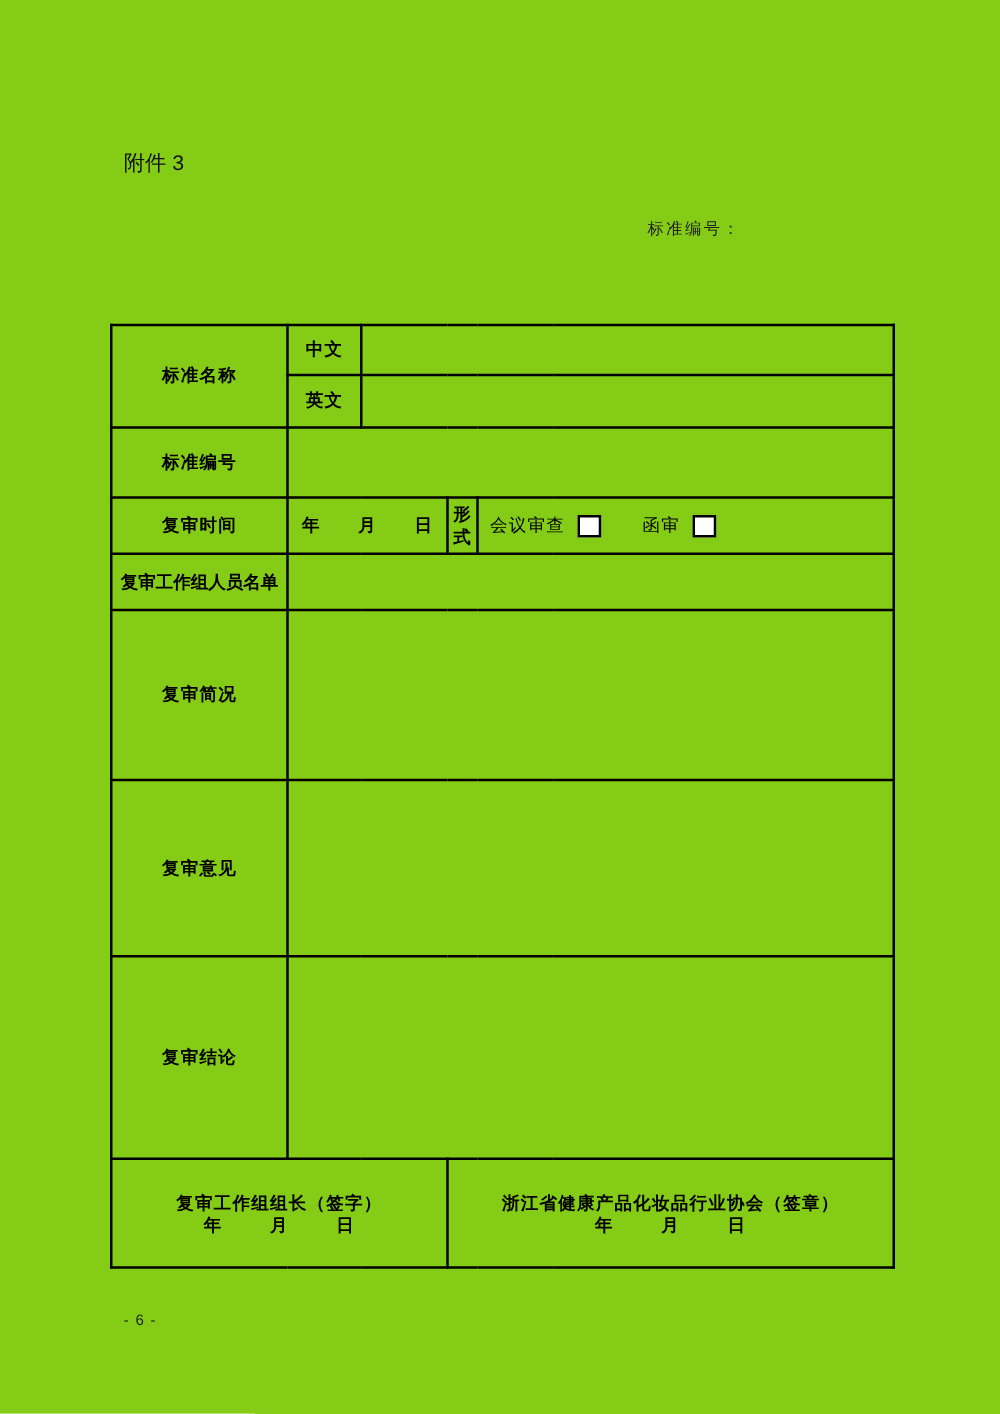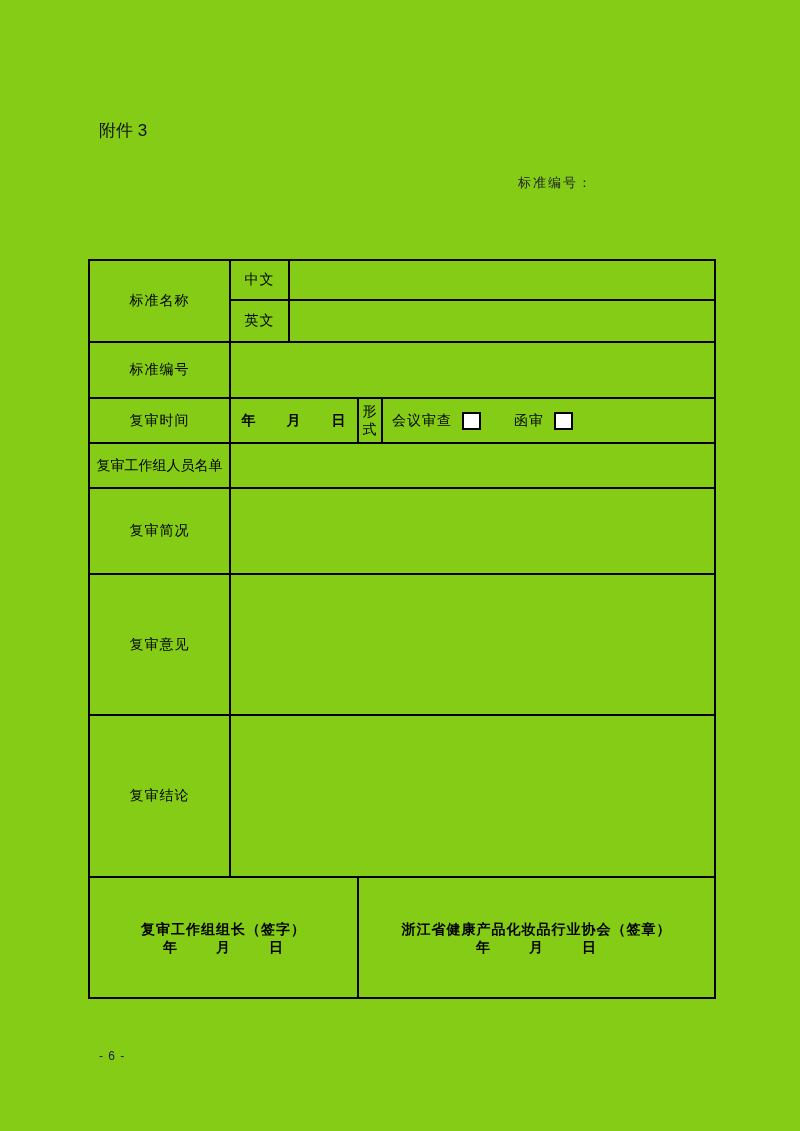--- a/index.html
+++ b/index.html
@@ -53,40 +53,40 @@
   }
   table.form td {
     border: 2px solid #000000;
     padding: 0;
     font-size: 14px;
     vertical-align: middle;
     text-align: center;
     overflow: hidden;
   }
   td.lbl {
-    font-weight: normal;
+    font-weight: bold;
     letter-spacing: 1px;
   }
   td.lbl-top {
     vertical-align: top;
     padding-top: 20px;
   }
   td.tight {
     letter-spacing: 0;
     padding: 0 2px;
   }
   tr.r1 { height: 40px; }
   tr.r2 { height: 42px; }
   tr.r3 { height: 56px; }
   tr.r4 { height: 45px; }
   tr.r5 { height: 45px; }
-  tr.r6 { height: 86px; }
+  tr.r6 { height: 136px; }
   tr.r7 { height: 141px; }
   tr.r8 { height: 162px; }
-  tr.r9 { height: 121px; padding-left: 32px; }
+  tr.r9 { height: 87px; padding-left: 32px; }
   .ymd {
     display: inline-flex;
     gap: 30px;
     font-weight: bold;
     letter-spacing: 1px;
   }
   .review-mode {
     display: flex;
     align-items: center;
     padding-left: 9px;

